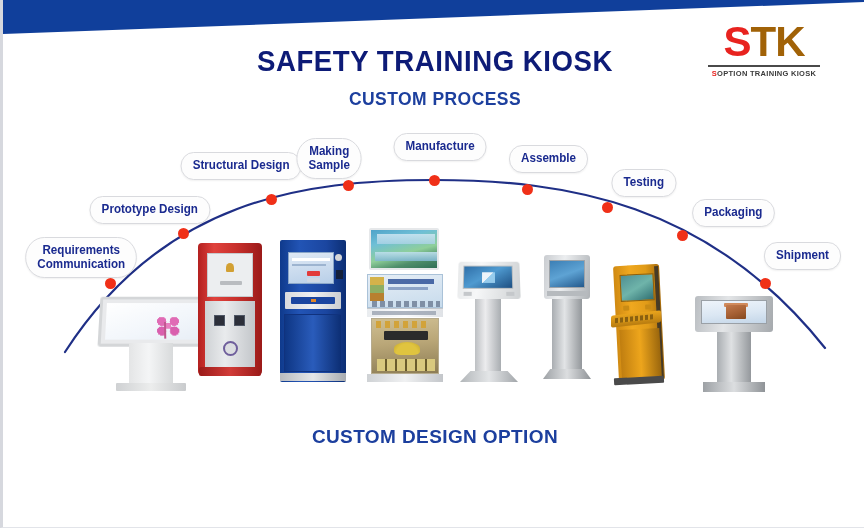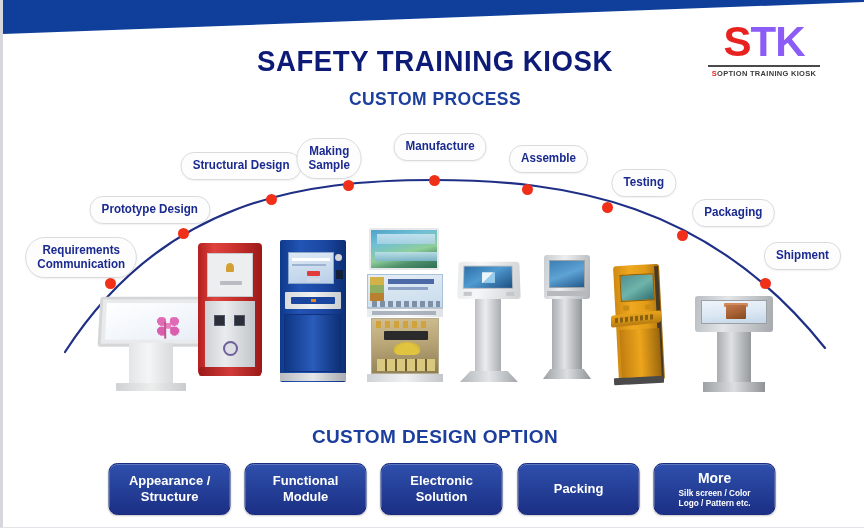--- a/index.html
+++ b/index.html
@@ -59,21 +59,21 @@
     text-align: center;
   }
   .logo-mark {
     font-size: 42px;
     font-weight: bold;
     line-height: 0.95;
     letter-spacing: -1px;
     font-family: "Liberation Sans", sans-serif;
   }
   .logo-s { color: #e8231f; }
-  .logo-tk { color: #8b5cf6; }
+  .logo-tk { color: #a16207; }
   .logo-rule {
     height: 2px; background: #4a4a4a;
     margin: 3px 0 2px 0;
   }
   .logo-tag {
     font-size: 7.5px;
     font-weight: bold;
     letter-spacing: 0.3px;
     color: #3b3b3b;
     white-space: nowrap;
@@ -607,25 +607,14 @@
       <div class="k8-glass">
         <div class="k8-box-lid"></div>
         <div class="k8-box"></div>
       </div>
     </div>
     <div class="k8-col"></div>
     <div class="k8-base"></div>
   </div>
 
   <div class="cdo-title">CUSTOM DESIGN OPTION</div>
-  <div class="btn-row" id="btn-row">
-      <div class="opt-btn"><div>Appearance /
-Structure</div></div>
-      <div class="opt-btn"><div>Functional
-Module</div></div>
-      <div class="opt-btn"><div>Electronic
-Solution</div></div>
-      <div class="opt-btn"><div>Packing</div></div>
-      <div class="opt-btn more"><div class="more-main">More</div><div class="more-sub">Silk screen / Color
-Logo / Pattern etc.</div></div>
-    </div>
 
 </div>
 
 </body></html>

